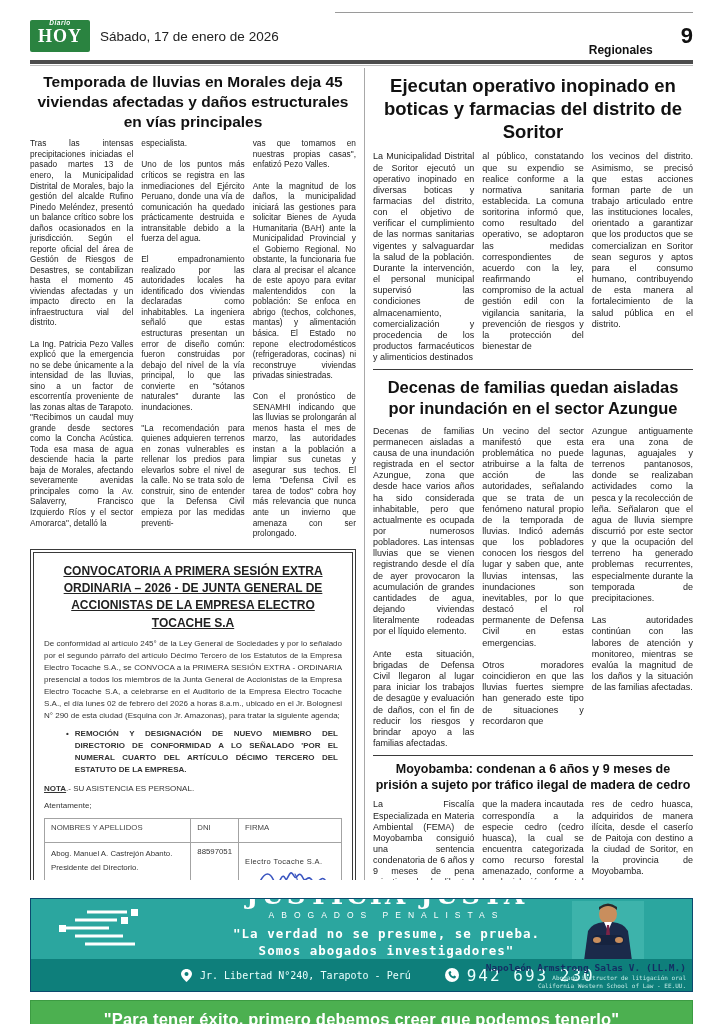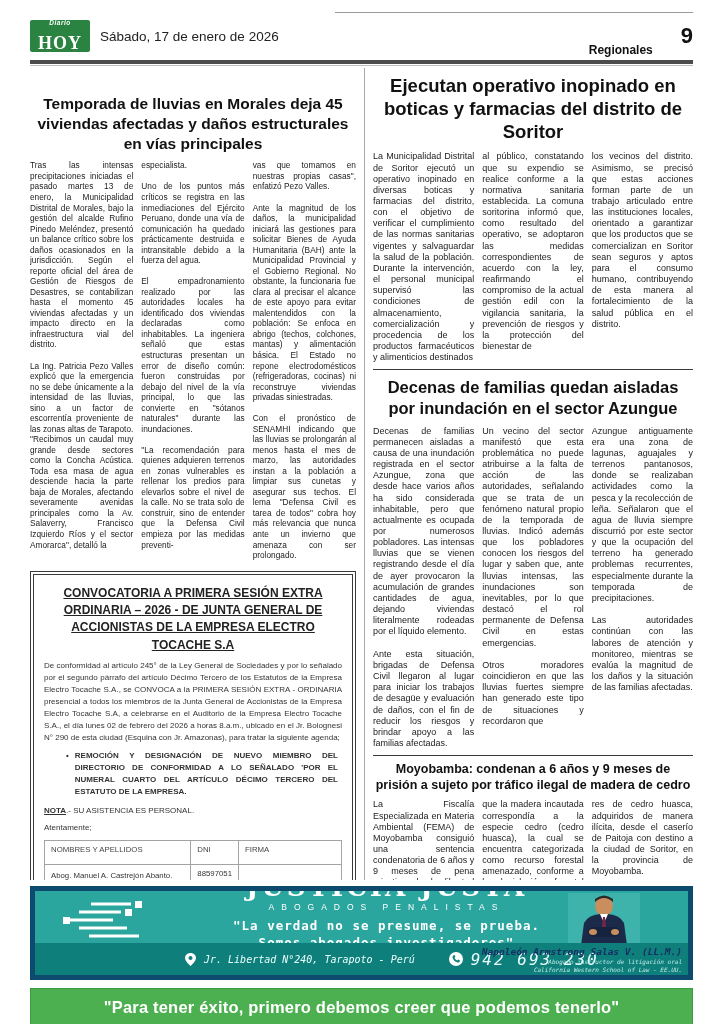--- a/index.html
+++ b/index.html
@@ -3,32 +3,32 @@
 <meta charset="utf-8">
 <style>
   * { box-sizing: border-box; margin: 0; padding: 0; }
   html,body { width: 723px; background: #f7f7f5; }
   body { font-family: "Liberation Sans", "DejaVu Sans", sans-serif; color: #1a1a1a; }
   .page { width: 723px; height: 1024px; background: #ffffff; padding: 12px 30px 10px 30px; position: relative; overflow: hidden; }
 
   
   .header { display: flex; align-items: center; position: relative; height: 40px; margin-top: 4px; }
   .header::before { content:""; position:absolute; top:-4px; left:46%; right:0; border-top:1.5px solid #9a9a9a; }
-  .logo { background:#2a8340; width:60px; height:32px; display:flex; flex-direction:column; align-items:center; justify-content:space-between; border-radius:2px; line-height:1; }
+  .logo { background:#2a8340; width:60px; height:32px; display:flex; flex-direction:column; align-items:center; justify-content:flex-start; border-radius:2px; line-height:1; }
   .logo-top { color:#fff; font-size:6.5px; font-style:italic; font-weight:bold; letter-spacing:.5px; }
   .logo-main { color:#fff; font-size:18px; font-weight:bold; font-family:"Liberation Serif","DejaVu Serif",serif; letter-spacing:1px; }
   .hdr-date { font-size:13.5px; color:#222; margin-left:10px; }
   .hdr-spacer { flex:1; }
   .hdr-section { font-size:12px; font-weight:bold; color:#111; margin-right:28px;margin-top:28px; }
   .hdr-page { font-size:22px; font-weight:bold; color:#111; }
   .header-rule { border-top:4px solid #4c4c4c; border-bottom:1px solid #bdbdbd; height:6px; margin-top:4px; }
 
   
   .main { display:flex; height: 812px; overflow:hidden; margin-top:2px; }
-  .col-left { width:334px; padding-right:8px; overflow:hidden;margin-top:22px; }
+  .col-left { width:334px; padding-right:8px; overflow:hidden; }
   .vrule { width:1px; background:#a8a8a8; }
   .col-right { flex:1; padding-left:8px; overflow:hidden; }
 
   .a-title { font-weight:bold; text-align:center; color:#111; }
   .t-morales { font-size:15.5px; line-height:1.3; padding:4px 2px 6px 2px; }
   .t-soritor { font-size:18.5px; line-height:1.25; padding:6px 2px 8px 2px; }
   .t-azungue { font-size:16.5px; line-height:1.25; padding:5px 2px 7px 2px; }
   .t-moyobamba { font-size:12.5px; line-height:1.25; padding:4px 2px 6px 2px; }
 
   .cols { display:flex; gap:8px; }
@@ -50,29 +50,29 @@
   .td-name { width:52%; text-align:center; padding-top:22px; line-height:1.8; }
   .td-dni { width:16%; padding-top:14px; }
   .td-firma { width:32%; text-align:center; position:relative; height:92px; }
   .firma-company { font-size:7.5px; color:#333; margin-top:10px; letter-spacing:.4px; }
   .sig-svg { display:block; margin:-4px auto -8px auto; }
   .sig-line { border-top:1px dotted #555; width:86%; margin:0 auto 1px auto; }
   .firma-name { font-size:5.6px; color:#444; }
   .firma-role { font-size:5.4px; color:#444; letter-spacing:.6px; }
 
   
-  .ad { height:94px; background:#2ba69f; border:5px solid #0c4a6e; position:relative; overflow:hidden; margin-top:6px; }
+  .ad { height:94px; background:#2ba69f; border:1px solid #0c4a6e; position:relative; overflow:hidden; margin-top:18px; }
   .ad-top { height:62px; display:flex; align-items:center; padding:2px 10px 0 26px; }
   .ad-logo { flex:0 0 auto; margin-right:14px; }
   .ad-center { flex:1; text-align:center; padding-right:70px; }
   .ad-brand { color:#ffffff; font-family:"DejaVu Serif","Liberation Serif",serif; font-size:26px; letter-spacing:3px; font-weight:600; line-height:1; margin-top:-20px; }
   .ad-sub { color:#ffffff; font-size:8.5px; letter-spacing:7px; margin-top:2px; }
   .ad-quote { color:#ffffff; font-family:"DejaVu Sans Mono","Liberation Mono",monospace; font-weight:bold; font-size:12.5px; letter-spacing:1px; line-height:1.35; margin-top:6px; }
   .ad-photo { position:absolute; right:48px; top:2px; }
-  .ad-strip { position:absolute; left:0; right:0; bottom:0; height:32px; background:#0e7f7b; display:flex; align-items:center; padding-left:150px; gap:8px; color:#eafffd; font-family:"DejaVu Sans Mono","Liberation Mono",monospace; font-size:10px;font-style:italic; }
+  .ad-strip { position:absolute; left:0; right:0; bottom:0; height:32px; background:#0e7f7b; display:flex; align-items:center; padding-left:150px; gap:8px; color:#eafffd; font-family:"DejaVu Sans Mono","Liberation Mono",monospace; font-size:10px; }
   .strip-icon { display:inline-flex; align-items:center; }
   .ad-phone { letter-spacing:2px; font-size:16px; }
   .ad-lawyer { position:absolute; right:6px; bottom:2px; text-align:right; line-height:1.25; }
   .l-name { color:#142f63; font-weight:bold; font-size:9.5px;padding-left:10px; }
   .l-t1,.l-t2 { color:#bfe9e4; font-size:6px; }
 
   
   .banner { height:38px; background:#4cb050; border:1px solid #3c9b42; margin-top:8px; display:flex; align-items:center; justify-content:center; }
   .banner span { color:#ffffff; font-weight:bold; font-size:16.5px; letter-spacing:.2px; }
 </style>

